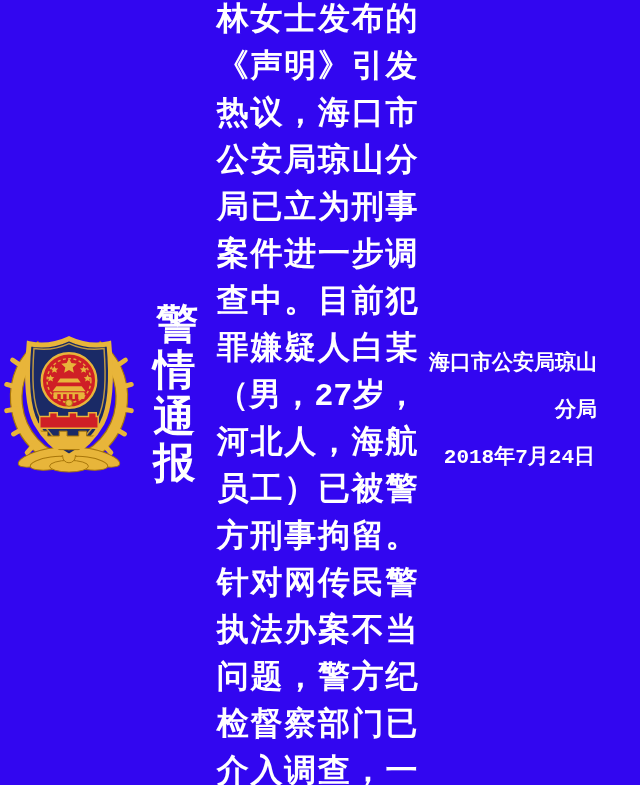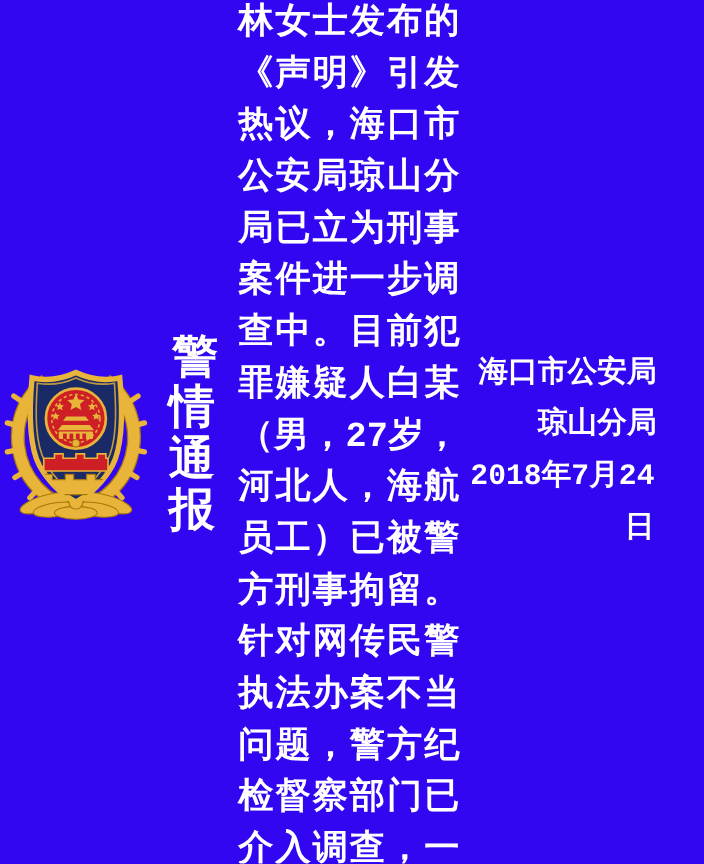--- a/index.html
+++ b/index.html
@@ -46,21 +46,21 @@
     font-weight:700;
     text-align:justify;
     text-indent:2em;
     word-break:break-all;
     overflow-wrap:anywhere;
     color:var(--text);
   }
   .footer{
     margin-top:36px;
     width:560px;
-    font-size:27px;
+    font-size:21px;
     font-weight:700;
     line-height:47px;
     color:var(--text);
   }
   .footer .agency{
     text-align:right;
     padding-right:43px;
   }
   .footer .date{
     text-align:right;

